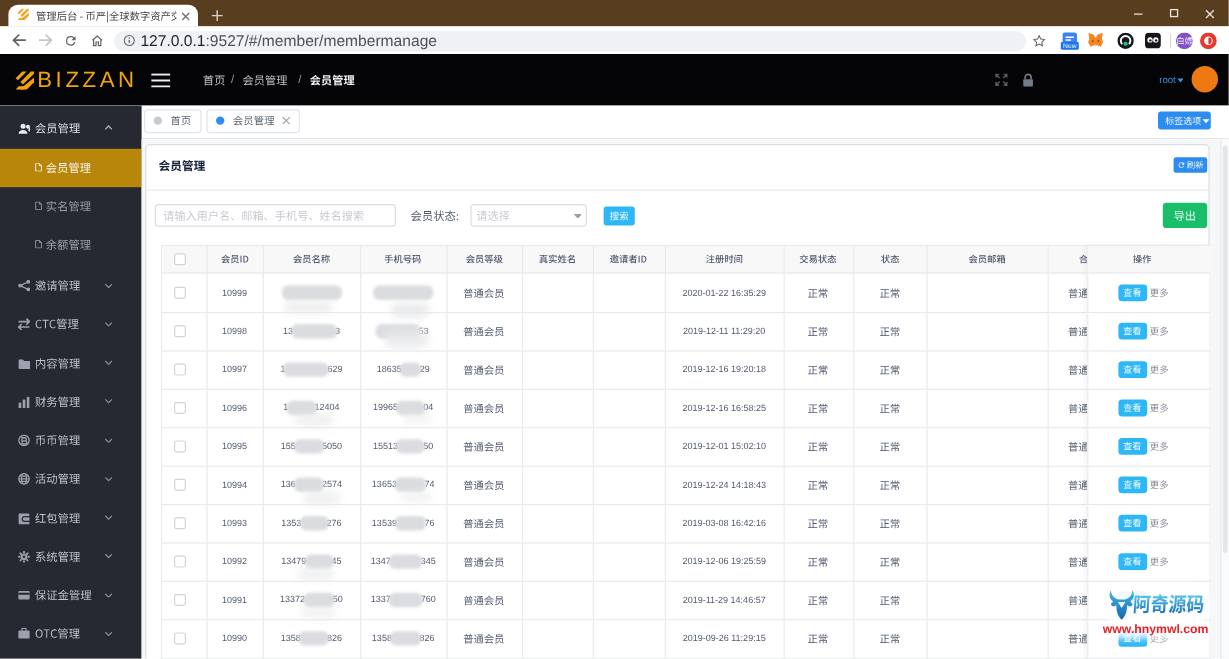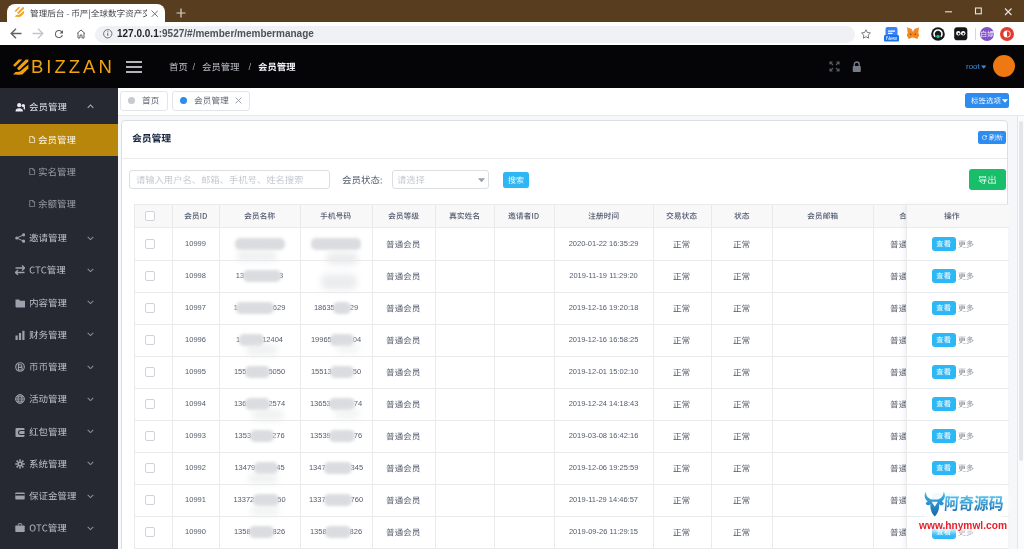--- a/index.html
+++ b/index.html
@@ -43,21 +43,21 @@
   </svg>
 <svg class="abs" style="left:75px;top:27.5px" width="12" height="12" viewBox="0 0 24 24">
     <path fill="none" stroke="#5f6368" stroke-width="2" d="M4 11 L12 4 L20 11 M6 10 V20 H10 V14 H14 V20 H18 V10"></path>
   </svg>
 <div class="abs" style="left:95px;top:25.5px;width:760px;height:17px;border-radius:8.5px;background:#eff1f4"></div>
 <svg class="abs" style="left:103px;top:29px" width="9.5" height="9.5" viewBox="0 0 16 16">
     <circle cx="8" cy="8" r="7" fill="none" stroke="#5f6368" stroke-width="1.5"></circle>
     <path stroke="#5f6368" stroke-width="1.8" d="M8 7.2 V11.5"></path>
     <circle cx="8" cy="4.8" r="1" fill="#5f6368"></circle>
   </svg>
-<div style="position:absolute;left:117.0px;top:33.8px;transform:translateY(-50%);line-height:1;font-size:10px;color:#1f2125;font-weight:700;white-space:nowrap;"><span style="color:#1f2125">127.0.0.1</span><span style="color:#4e5257">:9527/#/member/membermanage</span></div>
+<div style="position:absolute;left:117.0px;top:33.8px;transform:translateY(-50%);line-height:1;font-size:13px;color:#1f2125;font-weight:400;white-space:nowrap;"><span style="color:#1f2125">127.0.0.1</span><span style="color:#4e5257">:9527/#/member/membermanage</span></div>
 <svg class="abs" style="left:860px;top:27.5px" width="12" height="12" viewBox="0 0 24 24">
     <path fill="none" stroke="#5f6368" stroke-width="1.7" d="M12 3.5 L14.7 9 L20.8 9.9 L16.4 14.2 L17.4 20.3 L12 17.4 L6.6 20.3 L7.6 14.2 L3.2 9.9 L9.3 9 Z"></path>
   </svg>
 <svg class="abs" style="left:883px;top:26px" width="17" height="16" viewBox="0 0 17 16">
 <rect x="2.5" y="1" width="12" height="9.5" rx="2" fill="#3b82f6"></rect>
 <path fill="#fff" d="M5 4.5 h7 v1.2 h-7 Z M5 6.8 h4.5 v1.2 h-4.5 Z"></path>
 <rect x="1" y="9" width="15" height="6.5" rx="1.2" fill="#1a73e8"></rect>
 <text x="8.5" y="14.2" font-size="5.6" fill="#fff" text-anchor="middle" font-family="Liberation Sans">New</text>
   </svg>
 <svg class="abs" style="left:906px;top:27px" width="14" height="13" viewBox="0 0 28 26">
@@ -538,26 +538,27 @@
     </div>
     <div style="position:absolute;left:756.0px;top:35.1px">
       <svg width="43.0" height="11.2" viewBox="0 -8.60 43.0 11.18" style="display:block">
         <use href="#pthr" fill="#515a6e"></use>
       </svg>
     </div>
     <div class="abs" style="left:0;top:88.4px;width:874.0px;height:1px;background:#e8eaec"></div>
     <div class="abs" style="left:11.5px;top:67.4px;width:10px;height:10px;border:1px solid #cfd3da;border-radius:2px;background:#fff"></div>
     <div style="position:absolute;left:-238.0px;width:600px;text-align:center;top:72.4px;transform:translateY(-50%);line-height:1;font-size:7.5px;color:#515a6e;font-weight:400;white-space:nowrap;">10998</div>
     <div style="position:absolute;left:-24.0px;top:64.4px;width:300px;height:16px;text-align:center;font-size:7.5px;color:#515a6e;line-height:16px;white-space:nowrap"><span style="vertical-align:middle">13</span><span style="display:inline-block;vertical-align:middle;width:38px;height:12px;margin:0 -1.5px;background:#dbdce0;border-radius:5px;filter:blur(1.5px);opacity:1"></span><span style="vertical-align:middle">3</span></div>
+    <div style="position:absolute;left:52.5px;top:64.4px;width:300px;height:16px;text-align:center;font-size:7.5px;color:#515a6e;line-height:16px;white-space:nowrap"><span style="display:inline-block;vertical-align:middle;width:37px;height:12px;margin:0 -1.5px;background:#dbdce0;border-radius:5px;filter:blur(1.5px);opacity:1"></span><span style="vertical-align:middle">53</span></div>
     <div style="position:absolute;left:252.8px;top:67.1px">
       <svg width="34.4" height="11.2" viewBox="0 -8.60 34.4 11.18" style="display:block">
         <use href="#ptky" fill="#515a6e"></use>
       </svg>
     </div>
-    <div style="position:absolute;left:170.0px;width:600px;text-align:center;top:72.4px;transform:translateY(-50%);line-height:1;font-size:7.5px;color:#515a6e;font-weight:400;white-space:nowrap;">2019-11-19 11:29:20</div>
+    <div style="position:absolute;left:170.0px;width:600px;text-align:center;top:72.4px;transform:translateY(-50%);line-height:1;font-size:7.5px;color:#515a6e;font-weight:400;white-space:nowrap;">2019-12-11 11:29:20</div>
     <div style="position:absolute;left:539.9px;top:67.1px">
       <svg width="17.2" height="11.2" viewBox="0 -8.60 17.2 11.18" style="display:block">
         <use href="#zc" fill="#515a6e"></use>
       </svg>
     </div>
     <div style="position:absolute;left:599.4px;top:67.1px">
       <svg width="17.2" height="11.2" viewBox="0 -8.60 17.2 11.18" style="display:block">
         <use href="#zc" fill="#515a6e"></use>
       </svg>
     </div>

